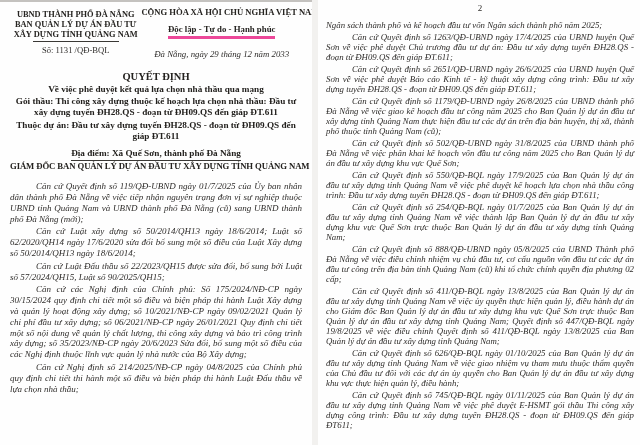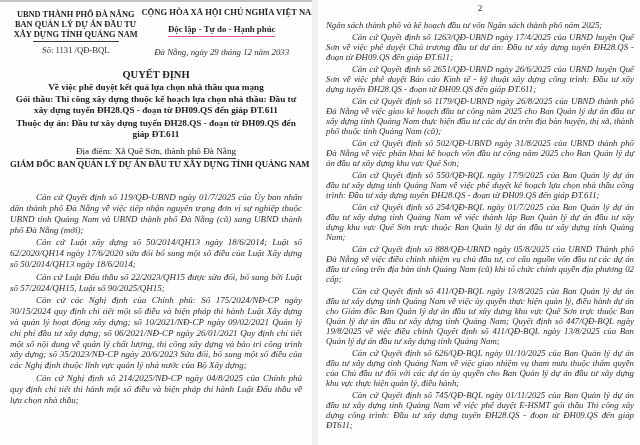--- a/index.html
+++ b/index.html
@@ -25,39 +25,39 @@
   .hdr-right { width: 55%; text-align: center; }
   .org-line {
     font-weight: bold; font-size: 8.4px; line-height: 10px;
     white-space: nowrap; color: #262421;
   }
   .org-underline { width: 86px; border-bottom: 1px solid #3a3835; margin: 1px auto 3px auto; }
   .doc-number { font-size: 8.6px; line-height: 10px; }
   .nat-line1 { font-weight: bold; font-size: 8.6px; line-height: 11px; white-space: nowrap; color: #262421; }
   .nat-line2 {
     display: inline-block; font-weight: bold; font-size: 8.8px; line-height: 11px;
-    border-bottom: 1px solid #ec4899; padding-bottom: 1px; color: #262421;
+    border-bottom: 3px solid #ec4899; padding-bottom: 1px; color: #262421;
   }
   .date-line { font-style: italic; font-size: 8.8px; margin-top: 10px; white-space: nowrap; }
 
   
   .title-block { text-align: center; margin-top: 12px; color: #23211e; }
   .decision-heading { font-size: 10.5px; font-weight: bold; line-height: 12px; }
   .title-line { font-size: 9.2px; font-weight: bold; line-height: 11.2px; margin-top: 1px; }
   .location-line {
-    display: inline-block; font-size: 9.2px; font-weight: normal; line-height: 11.2px;
+    display: inline-block; font-size: 9.2px; font-weight: bold; line-height: 11.2px;
     border-bottom: 1px solid #3a3835; padding-bottom: 1px; margin-top: 1px;
   }
   .authority-heading {
     text-align: center; font-weight: bold; font-size: 8.7px; letter-spacing: -0.1px;
     white-space: nowrap; color: #23211e;
   }
 
   
-  .body-1 { margin-top: 23px; }
+  .body-1 { margin-top: 10px; }
   .para {
     font-style: italic; text-align: justify;
     font-size: 9px; line-height: 10.8px;
     text-indent: 26px; margin-bottom: 2px;
   }
   .page-2 .para { font-size: 8.8px; line-height: 10px; margin-bottom: 2px; }
   .para.no-indent { text-indent: 0; }
 
   
   .page-number { text-align: center; font-size: 9px; line-height: 11px; margin-bottom: 6px; }

